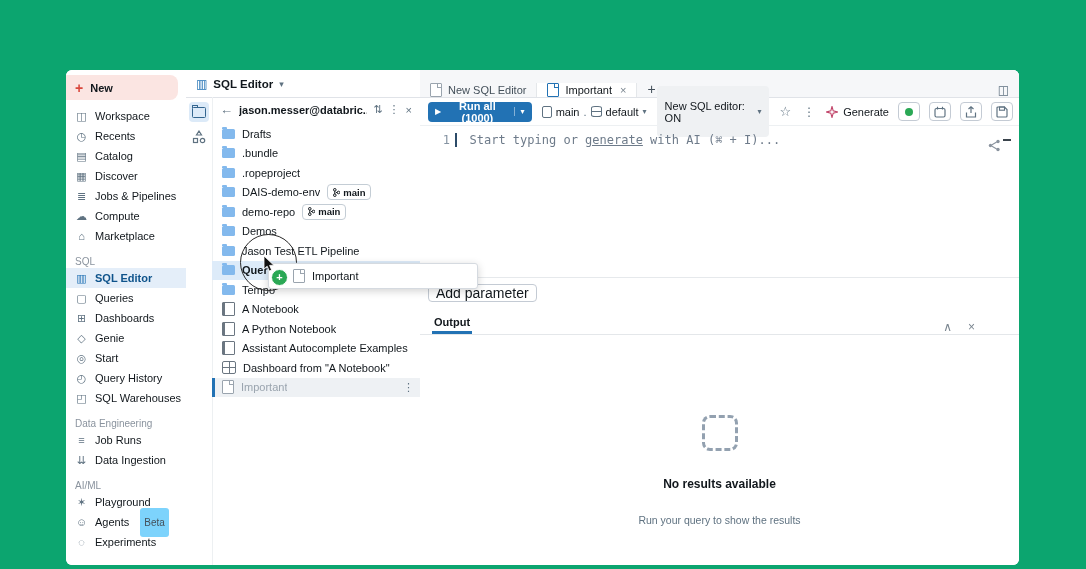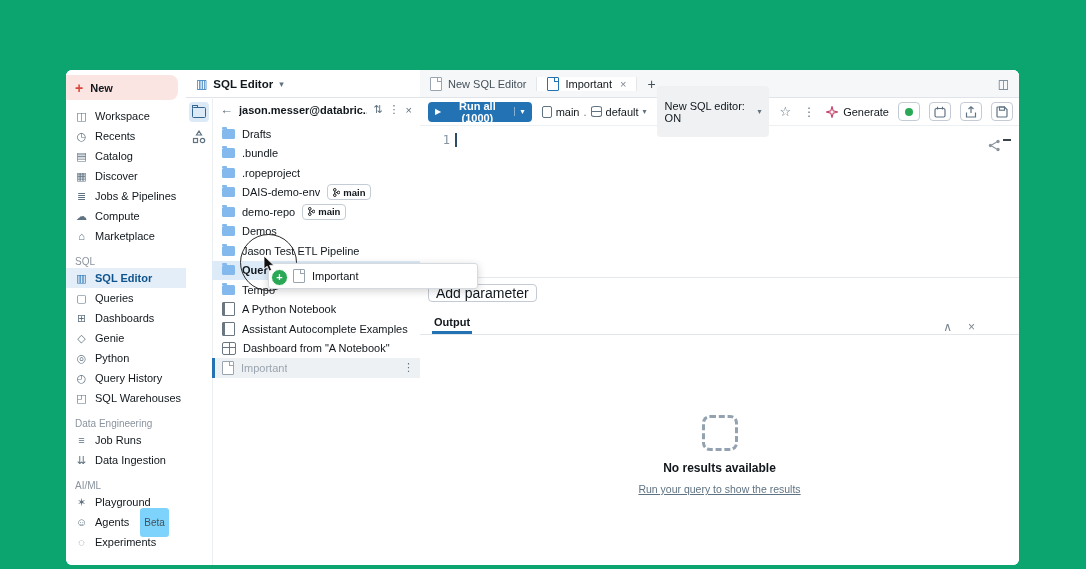--- a/index.html
+++ b/index.html
@@ -58,21 +58,21 @@
   .ic-file.grey{border-color:#9AA4AE;}.ic-file.grey::before{border-color:#9AA4AE;}
   .ic-file.blue{border-color:#2272B4;}.ic-file.blue::before{border-color:#2272B4;}
   .ic-nb{width:11px;height:12px;border:1.2px solid #6B7681;border-radius:1px;flex:0 0 11px;
          background:linear-gradient(to right,#6B7681 2px,transparent 2px);}
   .ic-dash{width:12px;height:11px;border:1.2px solid #6B7681;border-radius:2px;flex:0 0 12px;
            background:linear-gradient(#6B7681,#6B7681) no-repeat 55% 0/1.2px 100%,
                       linear-gradient(#6B7681,#6B7681) no-repeat 0 45%/100% 1.2px;}
 
   
   .editor{position:absolute;left:354px;right:0;top:0;bottom:0;background:#fff;}
-  .tabbar{height:27px;background:#F6F7F9;border-bottom:1px solid #E0E3E8;display:flex;align-items:center;}
+  .tabbar{height:27px;background:#F6F7F9;border-bottom:1px solid #E0E3E8;display:flex;align-items:flex-end;}
   .tab{display:flex;align-items:center;gap:6px;padding:0 10px;border-right:1px solid #E4E7EA;cursor:pointer;color:#44505A;}
   .tab .tab-lbl{font-size:11px;}
   .tab.active{background:#fff;color:#11171C;}
   .tab .tclose{color:#7A858F;font-size:11px;margin-left:2px;}
   .newtab{display:flex;align-items:center;padding:0 10px;color:#44505A;font-size:14px;cursor:pointer;}
   .tab-spacer{flex:1;}
   .split-ic{display:flex;align-items:center;padding:0 10px;color:#5F7281;font-size:12px;cursor:pointer;}
   .toolbar{height:27px;border-bottom:1px solid #EDF0F2;display:flex;align-items:center;padding:0 6px 0 8px;gap:10px;}
   .run-btn{height:20px;background:#2272B4;color:#fff;border:none;border-radius:4px;display:flex;align-items:center;
            gap:6px;padding:0 7px;font-size:11px;font-weight:bold;cursor:pointer;font-family:inherit;}
@@ -104,22 +104,22 @@
   .schema-toggle .minus{width:8px;height:2px;background:#3A434C;margin-top:0;}
   .param-row{height:30px;border-top:1px solid #E6E9EC;display:flex;align-items:center;padding-left:8px;}
   .param-btn{height:18px;border:1px solid #C4CBD4;border-radius:4px;background:#fff;font-size:14px;
              font-family:inherit;color:#11171C;padding:0 7px;cursor:pointer;}
   .out-header{height:26px;border-bottom:1px solid #E4E7EA;display:flex;align-items:flex-end;padding:0 12px;}
   .out-tab{font-weight:bold;font-size:11px;border-bottom:3px solid #2272B4;padding:5px 2px 3px;cursor:pointer;}
   .out-actions{margin-left:auto;display:flex;align-items:center;gap:16px;padding-right:32px;color:#7A858F;}
   .out-actions span{cursor:pointer;font-size:12px;}
   .out-body{height:243px;display:flex;flex-direction:column;align-items:center;}
   .empty-ic{width:30px;height:30px;border:3px dashed #93A1B0;border-radius:8px;margin-top:80px;}
-  .empty-title{font-weight:bold;font-size:12px;margin-top:10px;color:#11171C;}
-  .empty-sub{font-size:10.5px;color:#5F7281;margin-top:8px;text-decoration:underline;}
+  .empty-title{font-weight:bold;font-size:12px;margin-top:26px;color:#11171C;}
+  .empty-sub{font-size:10.5px;color:#5F7281;margin-top:23px;}
 
   
   .drag-circle{position:absolute;left:174px;top:164px;width:55px;height:55px;border:1.6px solid #2A2A2A;
                border-radius:50%;pointer-events:none;z-index:30;}
   .cursor-svg{position:absolute;left:197px;top:186px;z-index:33;}
   .drag-ghost{position:absolute;left:202px;top:193px;width:184px;height:24px;background:#fff;
               border:1px solid #D5DAE0;border-radius:3px;box-shadow:0 2px 8px rgba(0,0,0,.18);
               display:flex;align-items:center;gap:7px;padding-left:24px;z-index:31;}
   .ghost-plus{position:absolute;left:2px;top:5px;width:15px;height:15px;border-radius:50%;background:#2AA855;
               border:1.5px solid #fff;color:#fff;font-size:11px;font-weight:bold;display:flex;
@@ -178,21 +178,21 @@
       <div class="sb-item">
         <span class="sb-ic">⊞</span>
         <span class="sb-lbl">Dashboards</span>
         </div>
       <div class="sb-item">
         <span class="sb-ic">◇</span>
         <span class="sb-lbl">Genie</span>
         </div>
       <div class="sb-item">
         <span class="sb-ic">◎</span>
-        <span class="sb-lbl">Python</span>
+        <span class="sb-lbl">Start</span>
         </div>
       <div class="sb-item">
         <span class="sb-ic">◴</span>
         <span class="sb-lbl">Query History</span>
         </div>
       <div class="sb-item">
         <span class="sb-ic">◰</span>
         <span class="sb-lbl">SQL Warehouses</span>
         </div>
 
@@ -295,20 +295,24 @@
         <span class="ic-folder"></span>
         <span class="tlbl">Jason Test ETL Pipeline</span>
         </div>
       <div class="trow drop-target">
         <span class="ic-folder"></span>
         <span class="tlbl">Queries</span>
         </div>
       <div class="trow">
         <span class="ic-folder"></span>
         <span class="tlbl">Tempo</span>
+        </div>
+      <div class="trow">
+        <span class="ic-nb"></span>
+        <span class="tlbl">A Notebook</span>
         </div>
       <div class="trow">
         <span class="ic-nb"></span>
         <span class="tlbl">A Python Notebook</span>
         </div>
       <div class="trow">
         <span class="ic-nb"></span>
         <span class="tlbl">Assistant Autocomplete Examples</span>
         </div>
       <div class="trow">
@@ -387,20 +391,21 @@
             <rect x="3.5" y="1" width="5" height="3.2" fill="none" stroke="#5F7281" stroke-width="1.1"></rect>
           </svg>
         </button>
       </div>
     </div>
 
     <div class="code">
       <div class="code-line">
         <span class="gutter">1</span>
         <span class="caret-bar"></span>
+        <span class="ph"><span>Start typing or </span><span class="lnk">generate</span><span> with AI (⌘ + I)...</span></span>
       </div>
       <div class="schema-toggle">
         <svg width="13" height="13" viewBox="0 0 13 13">
           <circle cx="2.5" cy="6.5" r="1.7" fill="#8A939E"></circle>
           <circle cx="10" cy="2.5" r="1.7" fill="#8A939E"></circle>
           <circle cx="10" cy="10.5" r="1.7" fill="#8A939E"></circle>
           <path d="M4 5.7 L8.7 3.1 M4 7.3 L8.7 9.9" stroke="#8A939E" stroke-width="1.1"></path>
         </svg>
         <span class="minus"></span>
       </div>

